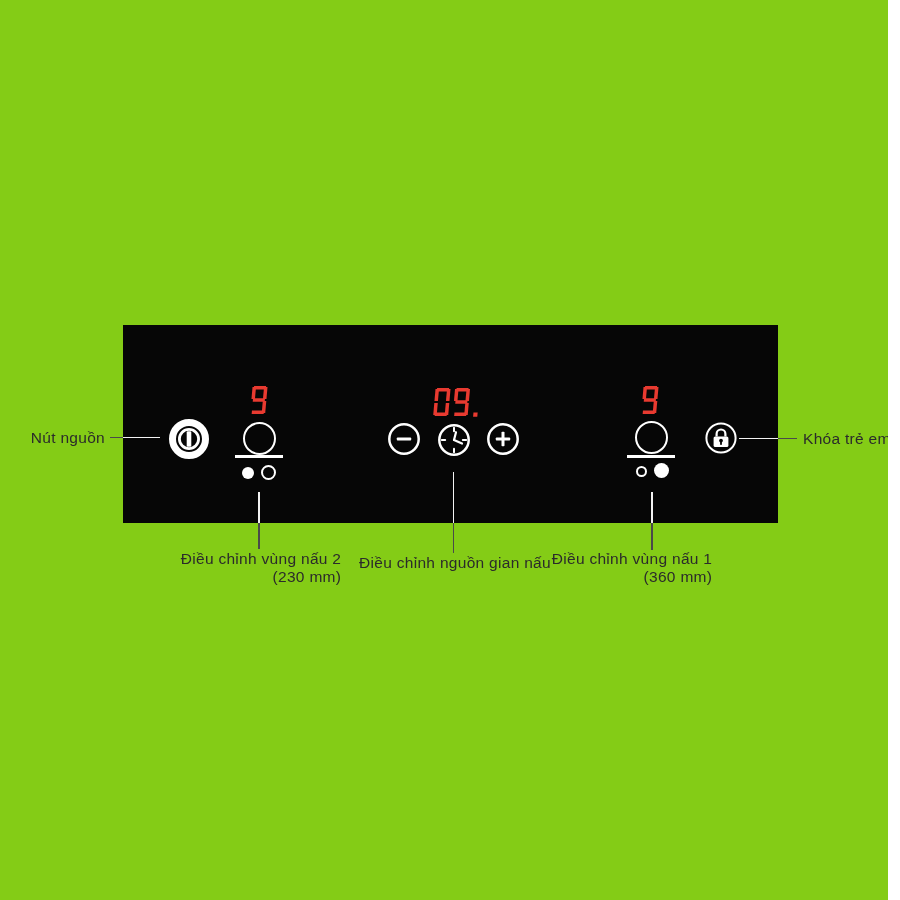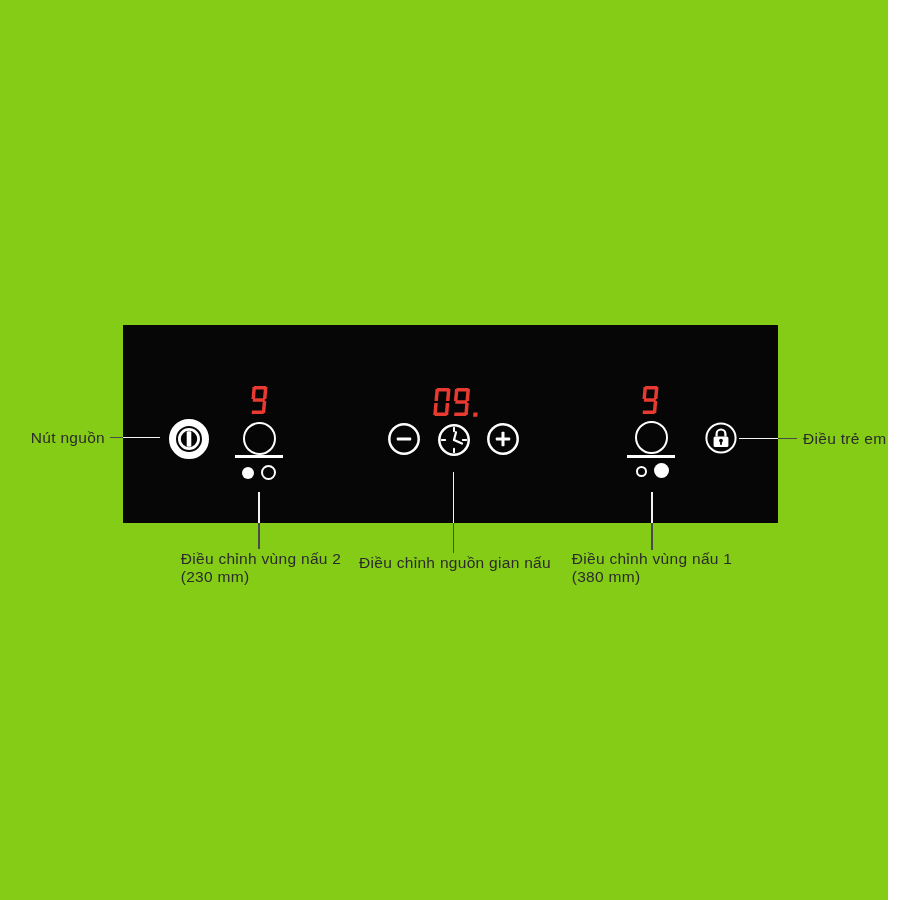--- a/index.html
+++ b/index.html
@@ -9,21 +9,21 @@
   }
   .panel{
     position:absolute;left:123px;top:325px;width:655px;height:198px;
     background:#060606;
   }
   .abs{position:absolute;}
   .label{
     position:absolute;font-size:15.5px;letter-spacing:.3px;color:#2b2b2b;
     white-space:nowrap;line-height:18px;
   }
-  .label.center{transform:translateX(-50%);text-align:left;}
+  .label.center{transform:translateX(-50%);text-align:right;}
   .hline{position:absolute;height:1.6px;background:#4a4a4a;}
   .hline.on-panel{background:#f2f2f2;}
   .vline{position:absolute;width:1.6px;background:#4a4a4a;}
   .vline.on-panel{background:#f2f2f2;}
   .ring{
     position:absolute;box-sizing:border-box;border:2.6px solid #fff;border-radius:50%;
     background:transparent;
   }
   .bar{position:absolute;background:#fff;}
   .dot{position:absolute;background:#fff;border-radius:50%;}
@@ -147,27 +147,27 @@
   <div class="vline" style="left:258.2px;top:523px;height:26px"></div>
 
   <div class="vline on-panel" style="left:452.5px;top:472px;height:51px"></div>
   <div class="vline" style="left:452.5px;top:523px;height:30px"></div>
 
   <div class="vline on-panel" style="left:651.2px;top:492px;height:31px"></div>
   <div class="vline" style="left:651.2px;top:523px;height:27px"></div>
 
   <div class="label" style="left:0;top:429px;width:105px;text-align:right">Nút nguồn</div>
 
-  <div class="label" style="left:803px;top:430px">Điều trẻ em</div>
+  <div class="label" style="left:803px;top:430px">Khóa trẻ em</div>
 
   <div class="label center" style="left:261px;top:550px">
     <div>Điều chỉnh vùng nấu 2</div>
     <div>(230 mm)</div>
   </div>
 
   <div class="label center" style="left:455px;top:554px">Điều chỉnh nguồn gian nấu</div>
 
-  <div class="label center" style="left:652px;top:550px">
+  <div class="label center" style="left:632px;top:550px">
     <div>Điều chỉnh vùng nấu 1</div>
-    <div>(380 mm)</div>
+    <div>(360 mm)</div>
   </div>
 
 </div>
 
 </body></html>

